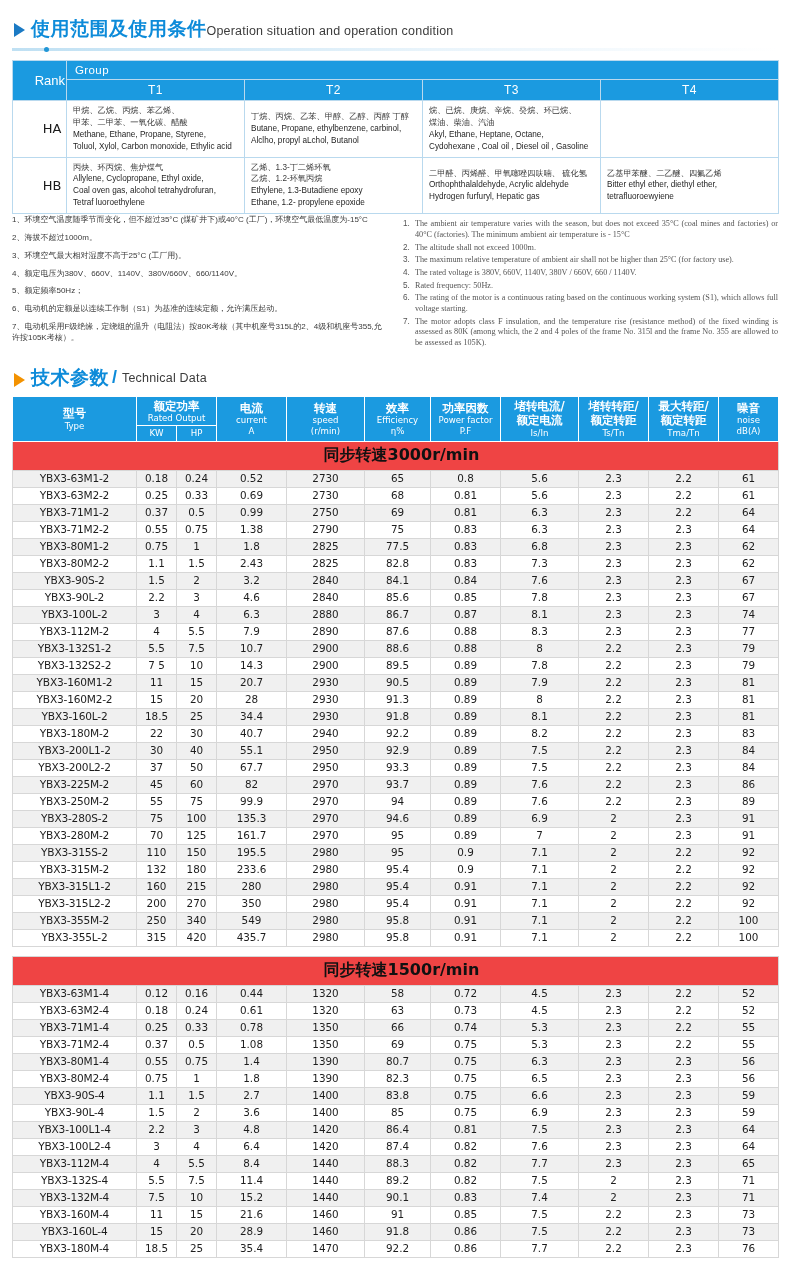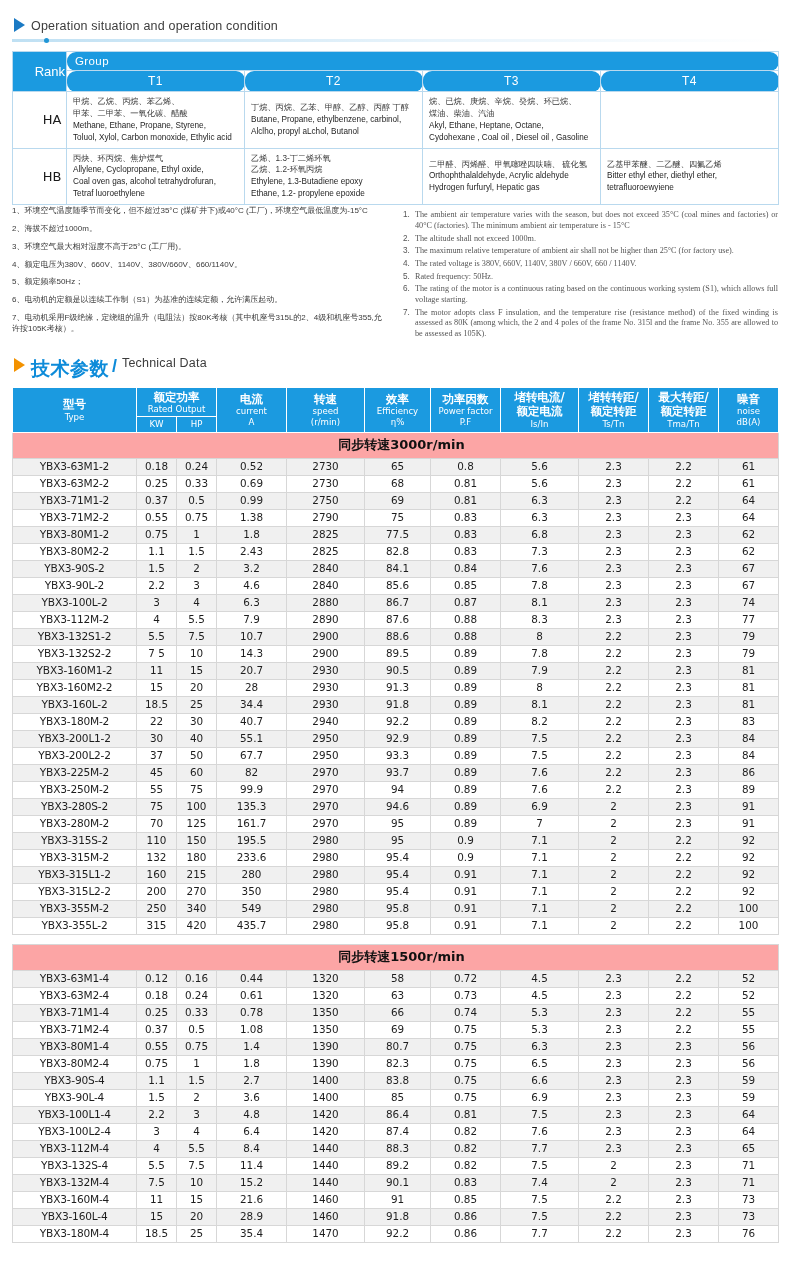--- a/index.html
+++ b/index.html
@@ -59,21 +59,21 @@
     content: "";
     position: absolute;
     left: 32px; top: -1px;
     width: 5px; height: 5px;
     border-radius: 50%;
     background: #2196d6;
   }
 
   .head-row {
     display: flex;
-    align-items: flex-start;
+    align-items: center;
     padding: 14px 0 5px 14px;
   }
   .rated-line {
     margin-left: 128px;
     font-size: 12.5px;
     font-weight: bold;
     color: #111;
     white-space: nowrap;
     font-family: "DejaVu Sans", sans-serif;
   }
@@ -91,21 +91,20 @@
     vertical-align: middle;
   }
   .t1 .hdr {
     background: #1b9ae0;
     color: #ffffff;
     font-size: 12px;
     text-align: center;
     font-weight: normal;
     padding: 3px 0;
     letter-spacing: .4px;
-    border-radius: 9px;
   }
   .t1 .hdr.group { text-align: left; padding-left: 8px; font-size: 11.5px; }
   .t1 .rank {
     background: #1b9ae0;
     color: #fff;
     font-size: 13px;
     text-align: right;
     padding-left: 8px;
     font-weight: normal;
   }
@@ -179,23 +178,23 @@
     text-align: center;
     font-size: 10.4px;
     color: #1d1d1d;
     padding: 1px 0 2px 0;
     height: 13px;
   }
   table.t2 tr.odd td { background: #f0f0f0; }
   table.t2 tr.even td { background: #ffffff; }
   table.t2 td.type { font-size: 10.6px; letter-spacing: -0.2px; margin-left: 48px; }
   table.t2 tr.speed-row td {
-    background: #fca5a5;
+    background: #ef4444;
     text-align: center;
-    font-size: 13px;
+    font-size: 16px;
     font-weight: bold;
     color: #111;
     padding: 3px 0 4px 12px;
     border-left: 1px solid #d7d7d7;
     border-right: 1px solid #d7d7d7;
     border-top: 1px solid #d7d7d7;
     border-bottom: 1px solid #d7d7d7;
   }
   table.t2 tr.spacer td {
     background: #ffffff;
@@ -204,20 +203,21 @@
     padding: 0;
   }
 </style>
 </head>
 <body>
 
 <div class="page">
 
   <div class="section-head">
     <span class="tri blue"></span>
+    <span class="sec-cn">使用范围及使用条件</span>
     <span class="sec-en">Operation situation and operation condition</span>
   </div>
   <div class="head-rule"></div>
 
   <table class="t1">
     <colgroup>
       <col style="width:54px">
         <col style="width:178px">
         <col style="width:178px">
         <col style="width:178px">

